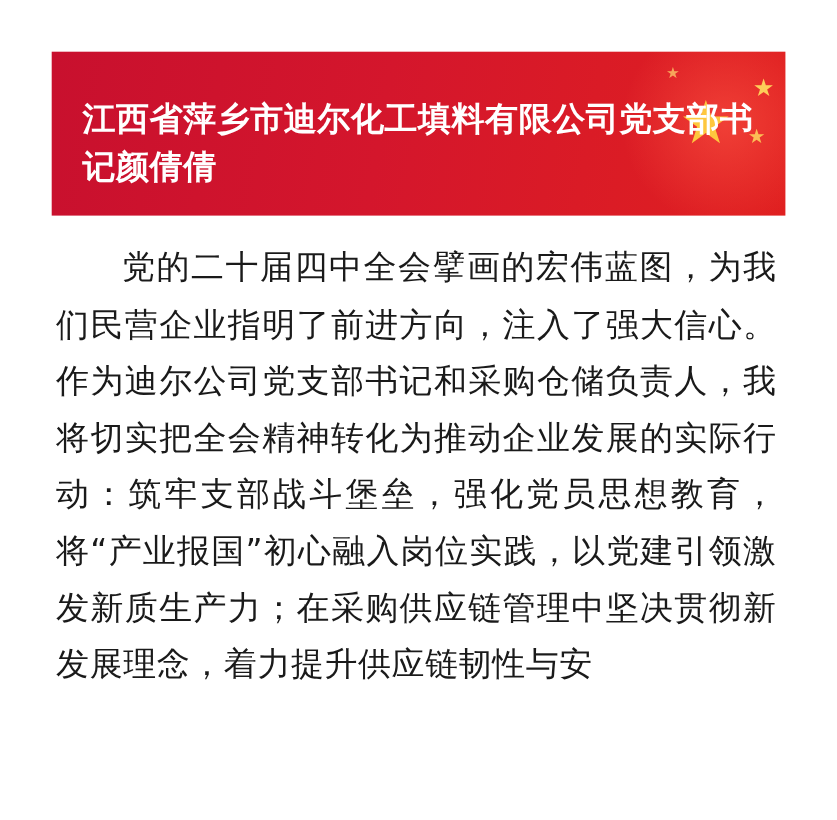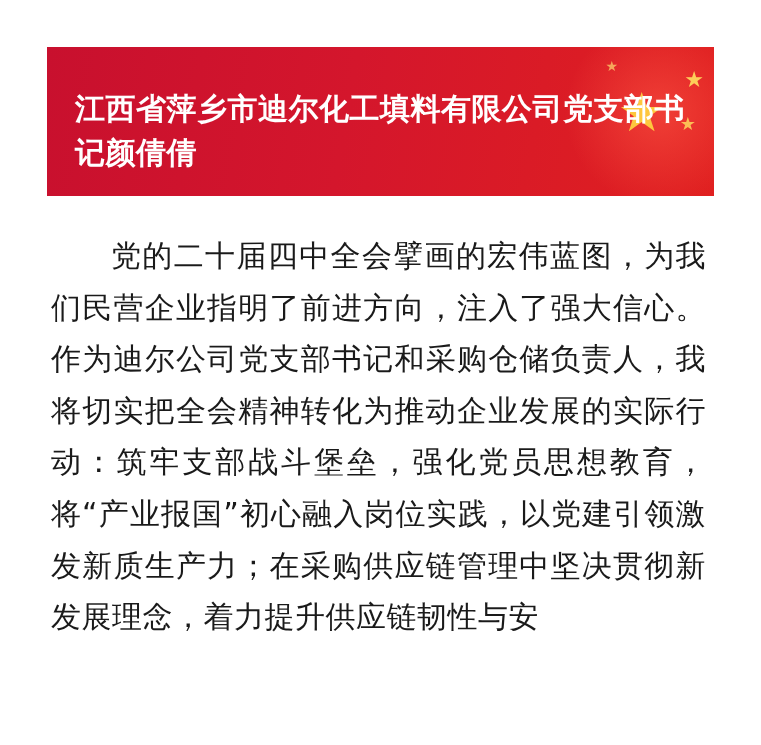--- a/index.html
+++ b/index.html
@@ -76,21 +76,21 @@
     right: -40px;
     top: -30px;
     width: 190px;
     height: 190px;
     border-radius: 50%;
     background: radial-gradient(circle, rgba(255,90,70,0.55) 0%, rgba(226,32,32,0) 70%);
     z-index: 0;
   }
 
   .body-text {
-    margin-top: 34px;
+    margin-top: 22px;
     padding: 0 8px 0 4px;
     color: #1a1a1a;
     font-size: 30px;
     line-height: 1.72;
     text-align: justify;
     text-justify: inter-character;
     font-family: "DejaVu Sans", "Liberation Sans", sans-serif;
     letter-spacing: 0.5px;
   }
   .body-text .indent {

